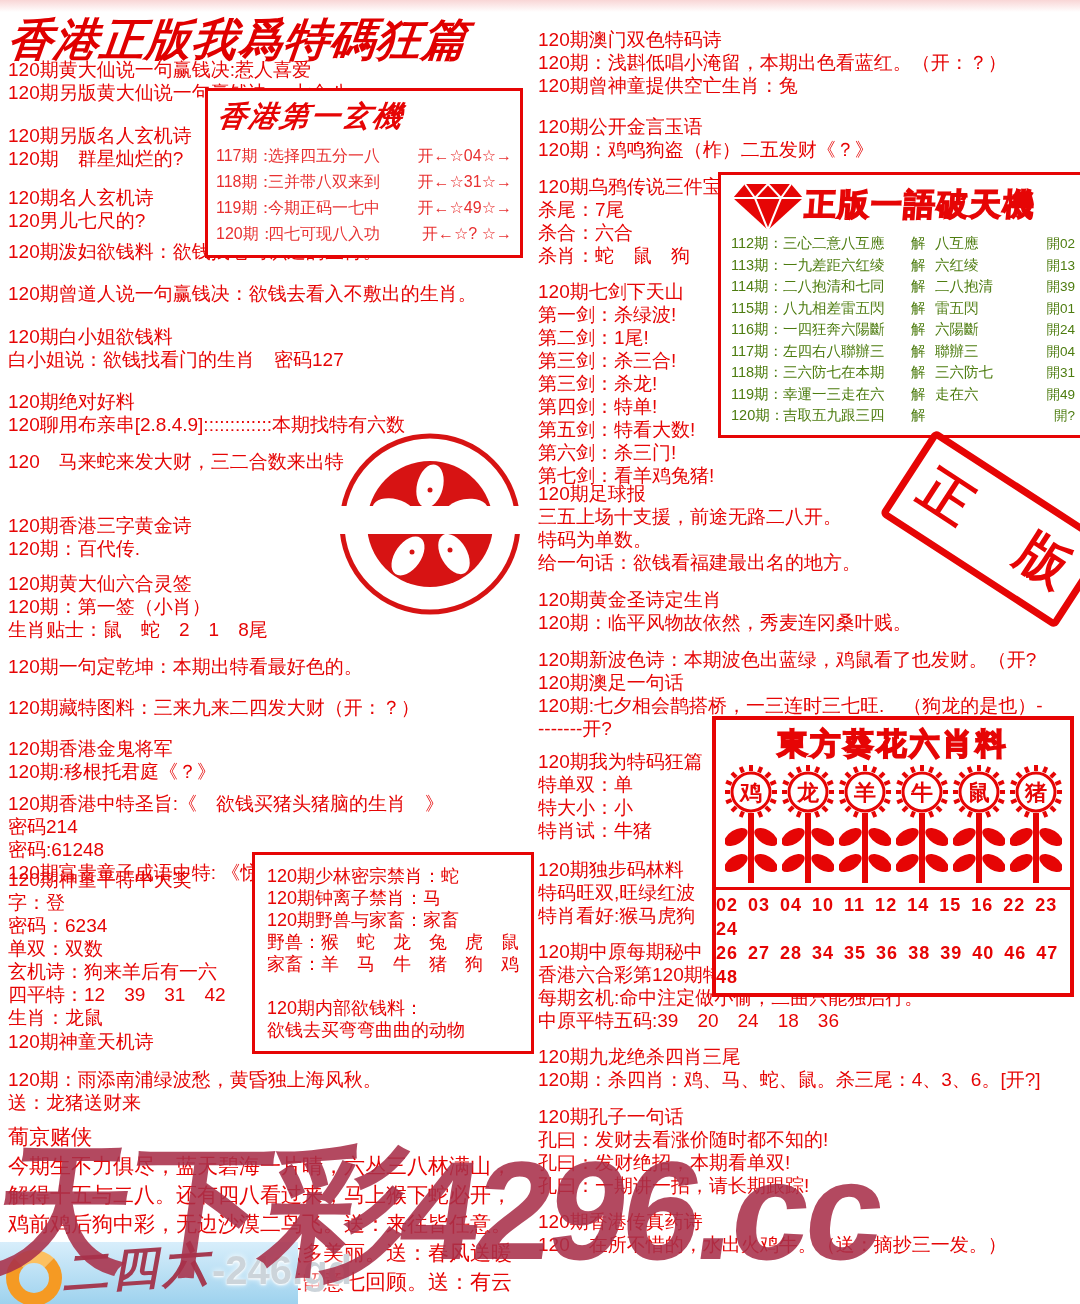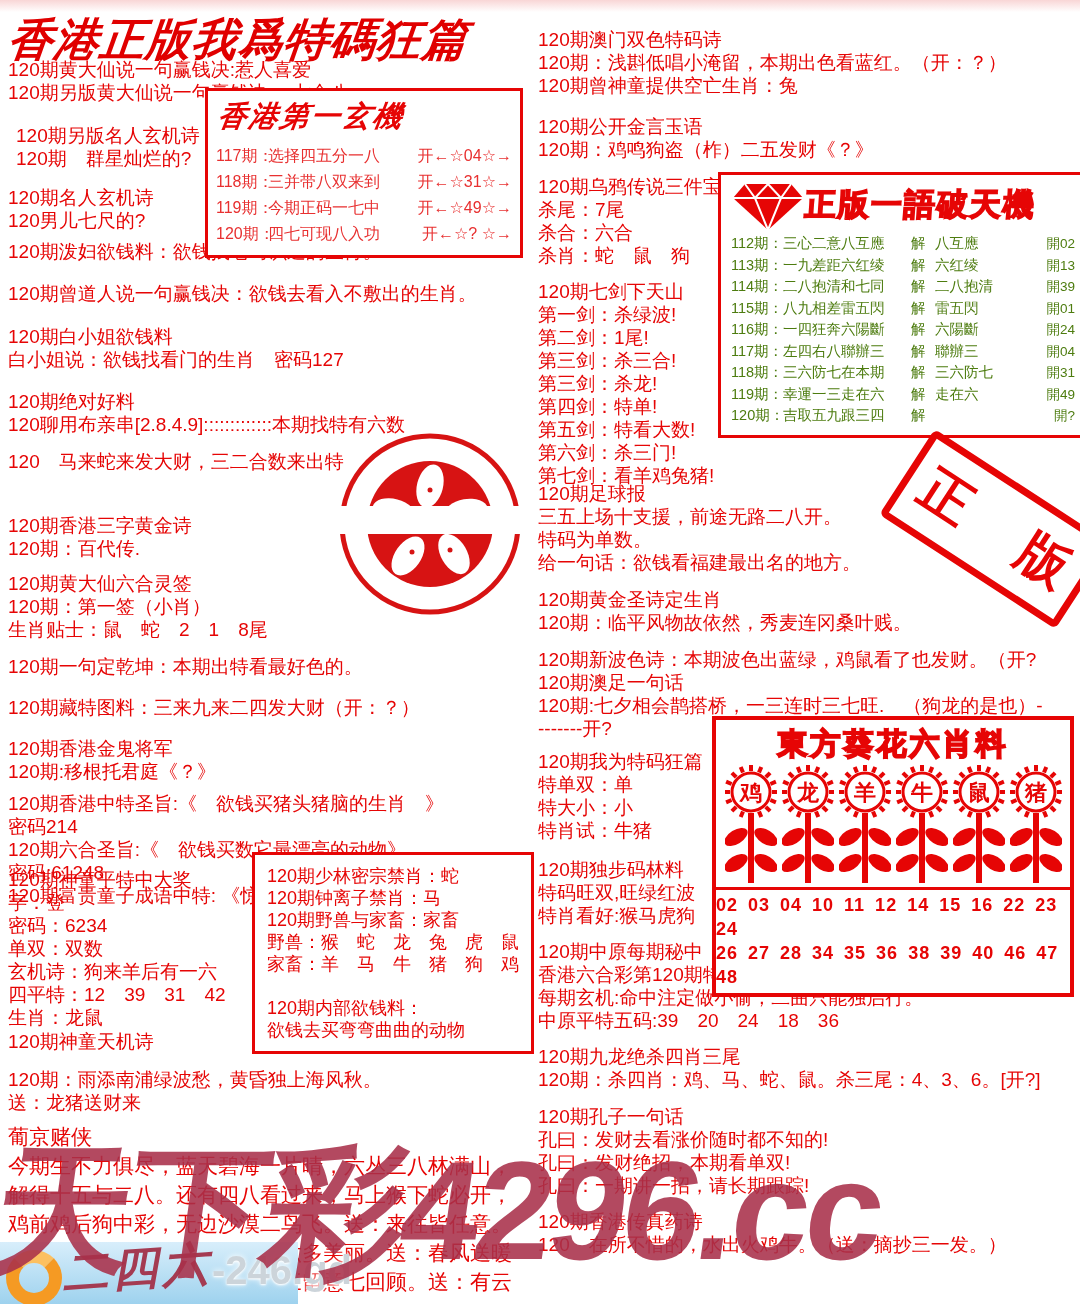--- a/index.html
+++ b/index.html
@@ -64,33 +64,33 @@
 </style>
 </head>
 <body>
 
 <div class="topstrip"></div>
 
 <div class="page-title">香港正版我爲特碼狂篇</div>
 
 <div id="blocks">
     <div class="blk" style="left: 8px; top: 58px;"><div class="ln">120期黄大仙说一句赢钱决:惹人喜爱</div><div class="ln">120期另版黄大仙说一句赢钱决:一七合八</div></div>
-    <div class="blk" style="left: 16px; top: 124px;"><div class="ln">120期另版名人玄机诗</div><div class="ln">120期　群星灿烂的?</div></div>
+    <div class="blk" style="left: 8px; top: 124px;"><div class="ln">120期另版名人玄机诗</div><div class="ln">120期　群星灿烂的?</div></div>
     <div class="blk" style="left: 8px; top: 186px;"><div class="ln">120期名人玄机诗</div><div class="ln">120男儿七尺的?</div></div>
     <div class="blk" style="left: 8px; top: 240px;"><div class="ln">120期泼妇欲钱料：欲钱找老马识途的生肖。</div></div>
     <div class="blk" style="left: 8px; top: 282px;"><div class="ln">120期曾道人说一句赢钱决：欲钱去看入不敷出的生肖。</div></div>
     <div class="blk" style="left: 8px; top: 325px;"><div class="ln">120期白小姐欲钱料</div><div class="ln">白小姐说：欲钱找看门的生肖　密码127</div></div>
     <div class="blk" style="left: 8px; top: 390px;"><div class="ln">120期绝对好料</div><div class="ln">120聊用布亲串[2.8.4.9]:::::::::::::本期找特有六数</div></div>
     <div class="blk" style="left: 8px; top: 450px;"><div class="ln">120　马来蛇来发大财，三二合数来出特</div></div>
     <div class="blk" style="left: 8px; top: 514px;"><div class="ln">120期香港三字黄金诗</div><div class="ln">120期：百代传.</div></div>
     <div class="blk" style="left: 8px; top: 572px;"><div class="ln">120期黄大仙六合灵签</div><div class="ln">120期：第一签（小肖）</div><div class="ln">生肖贴士：鼠　蛇　2　1　8尾</div></div>
     <div class="blk" style="left: 8px; top: 655px;"><div class="ln">120期一句定乾坤：本期出特看最好色的。</div></div>
     <div class="blk" style="left: 8px; top: 696px;"><div class="ln">120期藏特图料：三来九来二四发大财（开：？）</div></div>
     <div class="blk" style="left: 8px; top: 737px;"><div class="ln">120期香港金鬼将军</div><div class="ln">120期:移根托君庭《？》</div></div>
-    <div class="blk" style="left: 8px; top: 792px;"><div class="ln">120期香港中特圣旨:《　欲钱买猪头猪脑的生肖　》</div><div class="ln">密码214</div><div class="ln">120期六合圣旨:《　欲钱买数它最漂亮的动物》</div><div class="ln">密码:61248</div><div class="ln">120期富贵童子成语中特: 《惊涛拍岸》</div></div>
+    <div class="blk" style="left: 8px; top: 792px;"><div class="ln">120期香港中特圣旨:《　欲钱买猪头猪脑的生肖　》</div><div class="ln">密码214</div><div class="ln">密码:61248</div><div class="ln">120期富贵童子成语中特: 《惊涛拍岸》</div></div>
     <div class="blk" style="left: 8px; top: 868px;"><div class="ln">120期神童平特中大奖</div><div class="ln">字：登</div><div class="ln">密码：6234</div><div class="ln">单双：双数</div><div class="ln">玄机诗：狗来羊后有一六</div><div class="ln">四平特：12　39　31　42</div><div class="ln">生肖：龙鼠</div></div>
     <div class="blk" style="left: 8px; top: 1030px;"><div class="ln">120期神童天机诗</div></div>
     <div class="blk" style="left: 8px; top: 1068px;"><div class="ln">120期：雨添南浦绿波愁，黄昏独上海风秋。</div><div class="ln">送：龙猪送财来</div></div>
     <div class="blk" style="left: 8px; top: 1122px; font-size: 21px; line-height: 29px;"><div class="ln">葡京赌侠</div><div class="ln">今期生不力俱尽，蓝天碧海一片晴，六丛三八林满山，</div><div class="ln">解得十五与二八。还有四八看过来，马上猴下蛇必开，</div><div class="ln">鸡前鸡后狗中彩，无边沙漠二鸟飞。送：来往皆任意。</div><div class="ln">配：今期特码不成龙，四四三六多美丽。送：春风送暖</div><div class="ln">马蹄疾。二六奕奕神旷怡，二三留意七回顾。送：有云</div></div>
     <div class="blk boxed" style="left: 252px; top: 852px; font-size: 18px; line-height: 22px;"><div class="ln">120期少林密宗禁肖：蛇</div><div class="ln">120期钟离子禁肖：马</div><div class="ln">120期野兽与家畜：家畜</div><div class="ln">野兽：猴　蛇　龙　兔　虎　鼠</div><div class="ln">家畜：羊　马　牛　猪　狗　鸡</div><div class="ln">&nbsp;</div><div class="ln">120期内部欲钱料：</div><div class="ln">欲钱去买弯弯曲曲的动物</div></div>
     <div class="blk" style="left: 538px; top: 28px;"><div class="ln">120期澳门双色特码诗</div><div class="ln">120期：浅斟低唱小淹留，本期出色看蓝红。（开：？）</div><div class="ln">120期曾神童提供空亡生肖：兔</div></div>
     <div class="blk" style="left: 538px; top: 115px;"><div class="ln">120期公开金言玉语</div><div class="ln">120期：鸡鸣狗盗（柞）二五发财《？》</div></div>
     <div class="blk" style="left: 538px; top: 175px;"><div class="ln">120期乌鸦传说三件宝</div><div class="ln">杀尾：7尾</div><div class="ln">杀合：六合</div><div class="ln">杀肖：蛇　鼠　狗</div></div>
     <div class="blk" style="left: 538px; top: 280px;"><div class="ln">120期七剑下天山</div><div class="ln">第一剑：杀绿波!</div><div class="ln">第二剑：1尾!</div><div class="ln">第三剑：杀三合!</div><div class="ln">第三剑：杀龙!</div><div class="ln">第四剑：特单!</div><div class="ln">第五剑：特看大数!</div><div class="ln">第六剑：杀三门!</div><div class="ln">第七剑：看羊鸡兔猪!</div></div>
     <div class="blk" style="left: 538px; top: 482px;"><div class="ln">120期足球报</div><div class="ln">三五上场十支援，前途无路二八开。</div><div class="ln">特码为单数。</div><div class="ln">给一句话：欲钱看福建最出名的地方。</div></div>

